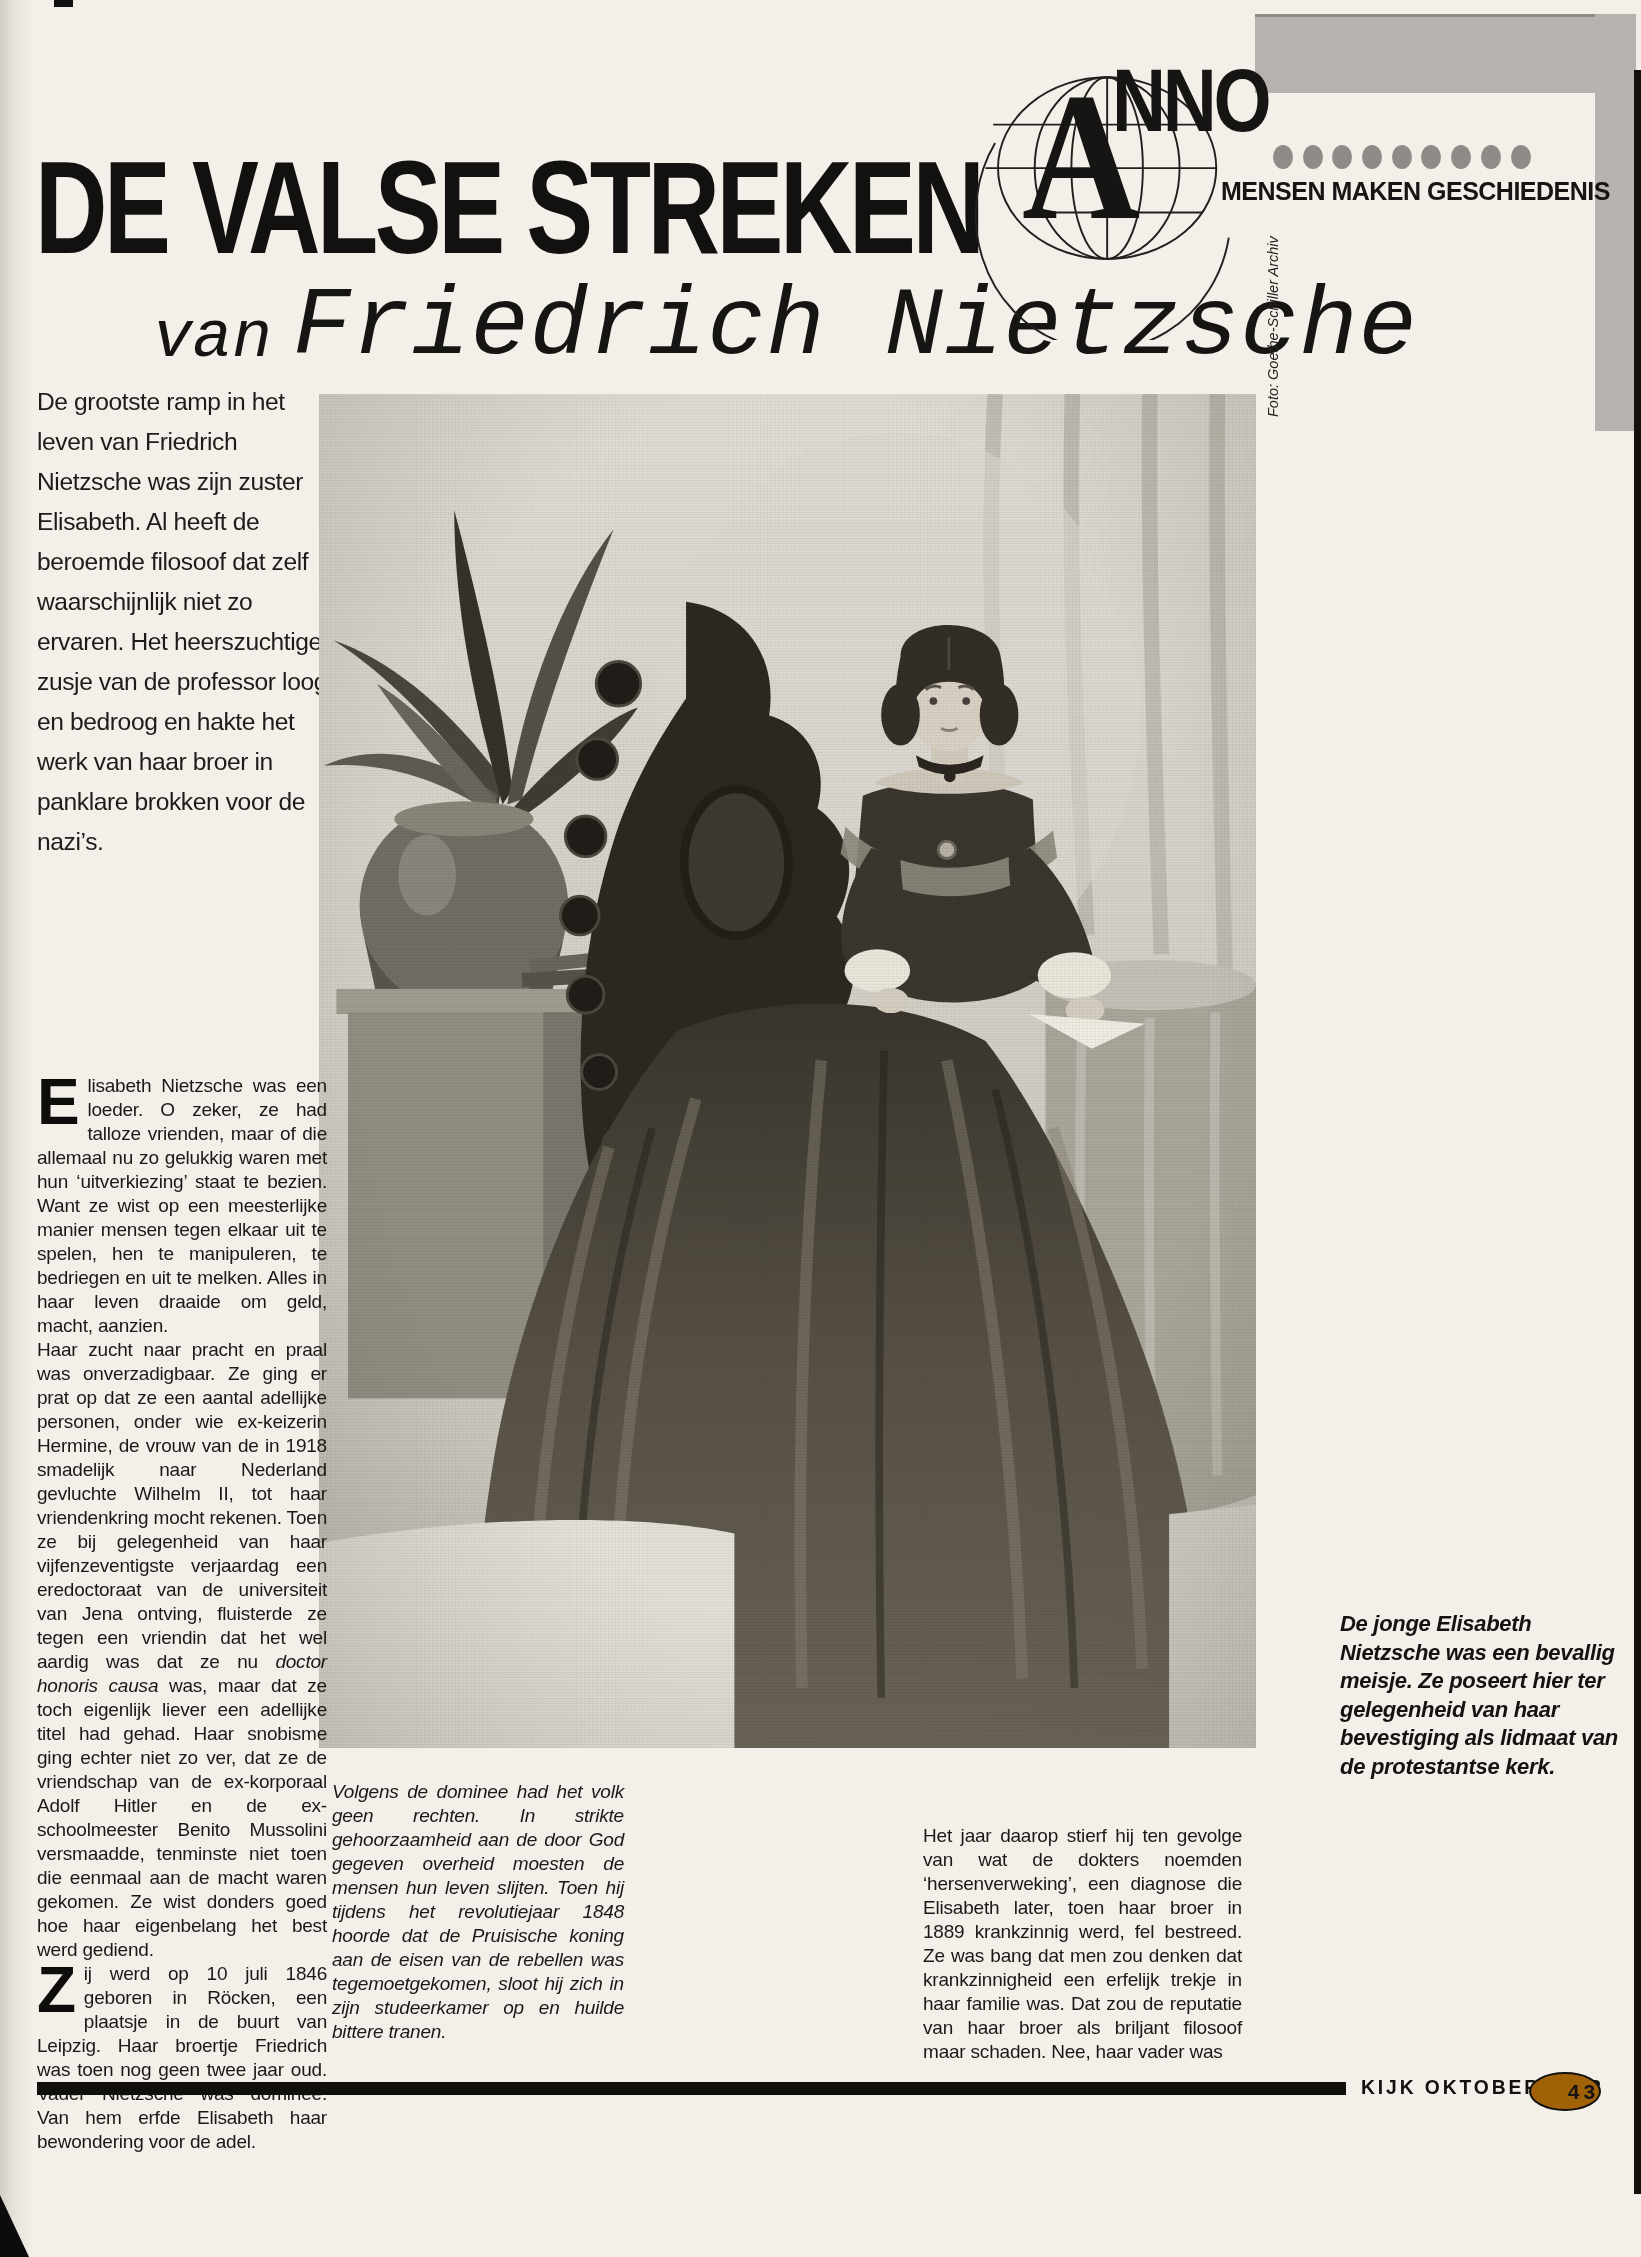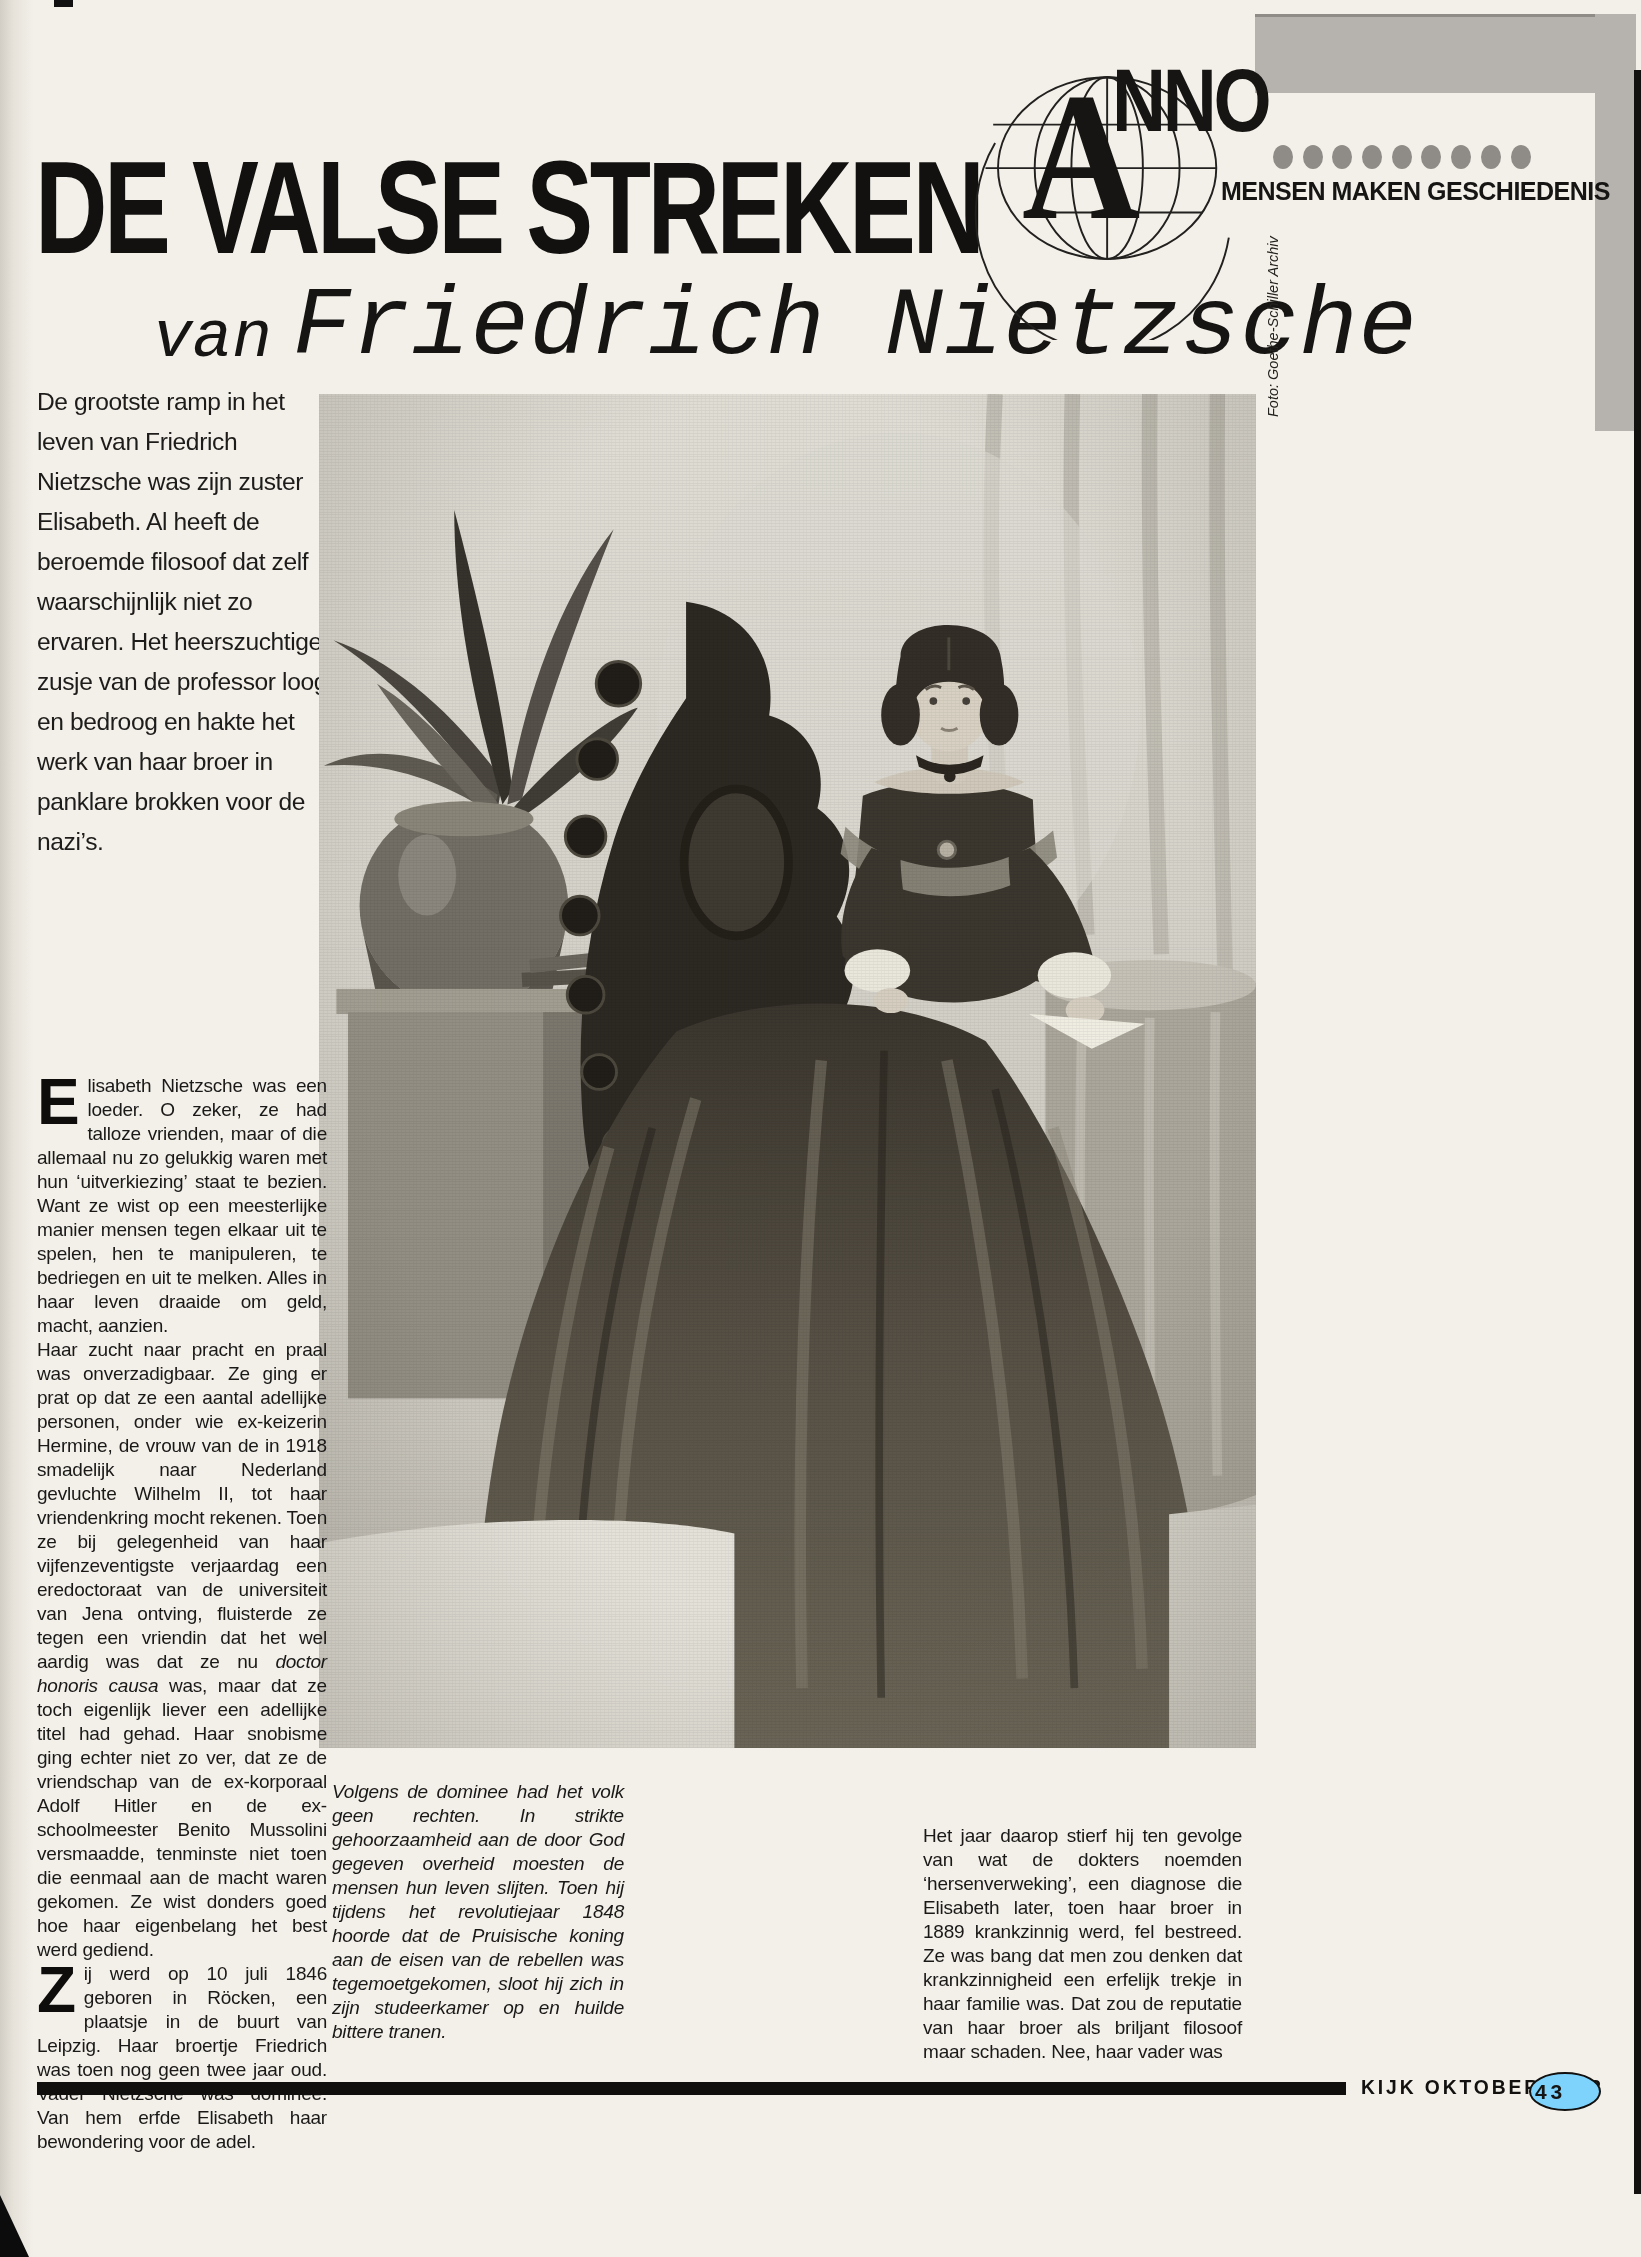--- a/index.html
+++ b/index.html
@@ -66,21 +66,21 @@
     font-size:14.5px;font-style:italic;white-space:nowrap;color:#24231f;}
 
   .caption{position:absolute;left:1340px;top:1610px;width:278px;
     font-size:22px;font-weight:bold;font-style:italic;line-height:28.5px;letter-spacing:-0.3px;color:#141312;}
 
   
   .footer-bar{position:absolute;left:37px;top:2082px;width:1309px;height:12.6px;background:#100f0d;}
   .footer-issue{position:absolute;left:1361px;top:2077px;font-size:19.3px;font-weight:bold;
     letter-spacing:2.9px;white-space:nowrap;color:#121110;}
   .page-oval{position:absolute;left:1529px;top:2072px;width:68px;height:35px;border:2.9px solid #121110;
-    border-radius:50%;display:flex;align-items:center;justify-content:flex-start;background:#7dd3fc;}
+    border-radius:50%;display:flex;align-items:center;justify-content:flex-end;background:#a16207;}
   .page-oval span{font-size:21px;font-weight:bold;letter-spacing:3.9px;padding-left:3.9px;}
 </style>
 </head>
 <body>
 
 <div id="page">
 
   <div class="left-curl"></div>
   <div class="top-mark"></div>
   <div class="gray-band"></div>
@@ -231,20 +231,21 @@
       <path d="M644,346 q8,5 17,0" stroke="#8a8275" stroke-width="3" fill="none"></path>
       <circle cx="650" cy="472" r="9" fill="#b7b1a3" stroke="#6b665c" stroke-width="3"></circle>
 
       <path d="M0,1190 C150,1162 330,1158 430,1180 L430,1402 L0,1402 Z" fill="#e4e1d9"></path>
       <path d="M880,1160 L970,1150 L970,1402 L880,1402 Z" fill="#d6d3ca"></path>
       <rect x="0" y="0" width="970" height="1402" fill="url(#vign)"></rect>
     </svg>
     <div class="grain"></div>
   </div>
   <div class="credit">Foto: Goethe-Schiller Archiv</div>
+  <div class="caption">De jonge Elisabeth Nietzsche was een bevallig meisje. Ze poseert hier ter gelegenheid van haar bevestiging als lidmaat van de protestantse kerk.</div>
 
   <div id="col1" class="bodycol">
     <p><span class="dropcap">E</span><span>lisabeth Nietzsche was een loeder. O zeker, ze had talloze vrienden, maar of die allemaal nu zo gelukkig waren met hun ‘uitverkiezing’ staat te bezien. Want ze wist op een meesterlijke manier mensen tegen elkaar uit te spelen, hen te manipuleren, te bedriegen en uit te melken. Alles in haar leven draaide om geld, macht, aanzien.</span></p>
     <p><span>Haar zucht naar pracht en praal was onverzadigbaar. Ze ging er prat op dat ze een aantal adellijke personen, onder wie ex-keizerin Hermine, de vrouw van de in 1918 smadelijk naar Nederland gevluchte Wilhelm II, tot haar vriendenkring mocht rekenen. Toen ze bij gelegenheid van haar vijfenzeventigste verjaardag een eredoctoraat van de universiteit van Jena ontving, fluisterde ze tegen een vriendin dat het wel aardig was dat ze nu </span><span class="ital">doctor honoris causa</span><span> was, maar dat ze toch eigenlijk liever een adellijke titel had gehad. Haar snobisme ging echter niet zo ver, dat ze de vriendschap van de ex-korporaal Adolf Hitler en de ex-schoolmeester Benito Mussolini versmaadde, tenminste niet toen die eenmaal aan de macht waren gekomen. Ze wist donders goed hoe haar eigenbelang het best werd gediend.</span></p>
     <p><span class="dropcap">Z</span><span>ij werd op 10 juli 1846 geboren in Röcken, een plaatsje in de buurt van Leipzig. Haar broertje Friedrich was toen nog geen twee jaar oud. Vader Nietzsche was dominee. Van hem erfde Elisabeth haar bewondering voor de adel.</span></p>
   </div>
   <div id="col2" class="bodycol">
     <p>Volgens de dominee had het volk geen rechten. In strikte gehoorzaamheid aan de door God gegeven overheid moesten de mensen hun leven slijten. Toen hij tijdens het revolutiejaar 1848 hoorde dat de Pruisische koning aan de eisen van de rebellen was tegemoetgekomen, sloot hij zich in zijn studeerkamer op en huilde bittere tranen.</p>
   </div>
   <div id="col3" class="bodycol">

